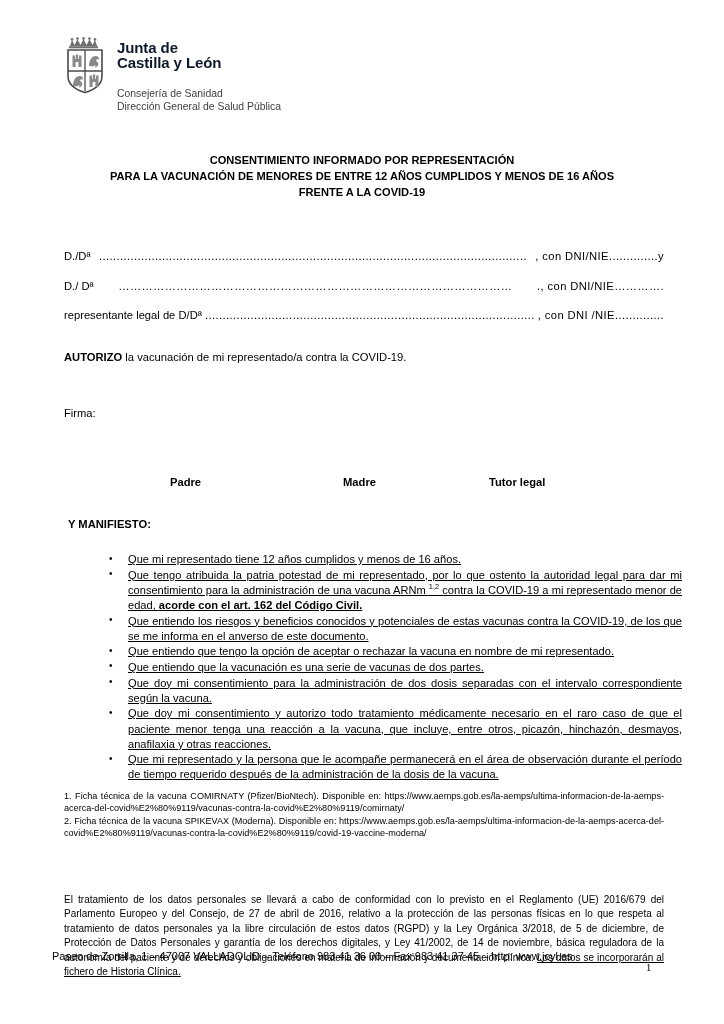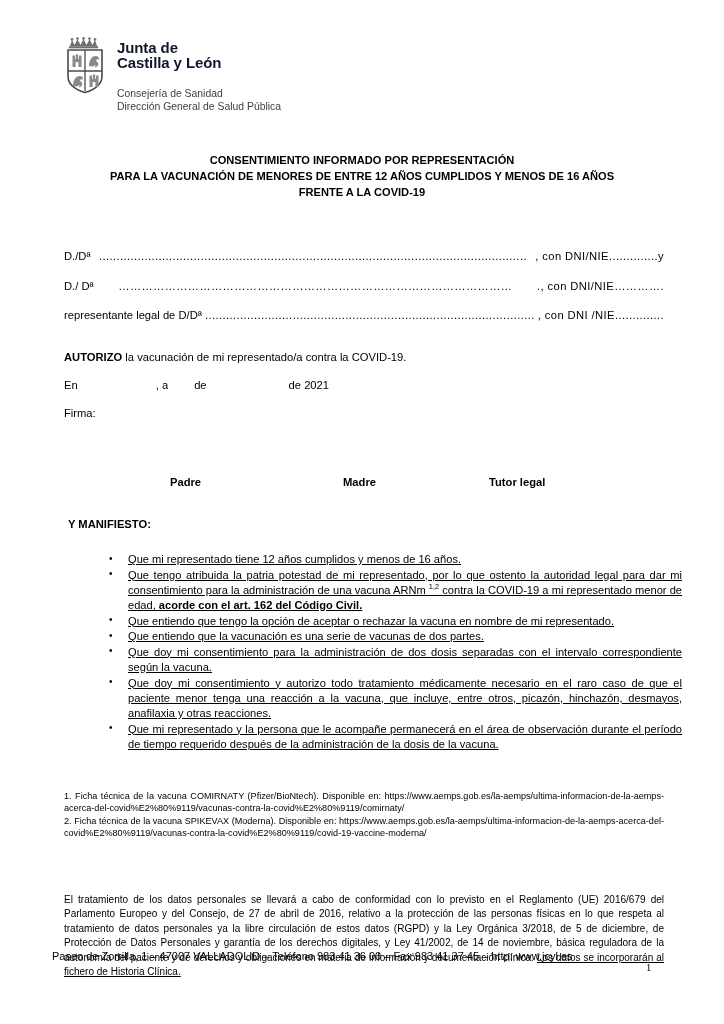--- a/index.html
+++ b/index.html
@@ -302,42 +302,42 @@
       <span class="dots-fixed">, con DNI /NIE</span>
       <span class="dots-fixed">..............</span>
     </div>
   </div>
 
   <div class="authorize">
     <b>AUTORIZO</b>
     <span>la vacunación de mi representado/a contra la COVID-19.</span>
   </div>
 
-  <div class="date-line">
-    <span>En</span><span class="gap-a"></span><span>, a</span><span class="gap-b"></span><span>de</span><span class="gap-c"></span><span>de 2021</span>
-  </div>
 
   <div class="firma">Firma:</div>
 
   <div class="sig-row">
     <span class="sig-padre">Padre</span>
     <span class="sig-madre">Madre</span>
     <span class="sig-tutor">Tutor legal</span>
   </div>
 
   <div class="manifiesto-title">Y MANIFIESTO:</div>
 
   <ul class="bullets">
     <li>
       <span>Que mi representado tiene 12 años cumplidos y menos de 16 años.</span>
     </li>
     <li>
       <span>Que tengo atribuida la patria potestad de mi representado, por lo que ostento la autoridad legal para dar mi consentimiento para la administración de una vacuna ARNm </span><sup>1,2</sup><span> contra la COVID-19 a mi representado menor de edad, </span><b>acorde con el art. 162 del Código Civil.</b>
     </li>
     <li>
+      <span>Que entiendo los riesgos y beneficios conocidos y potenciales de estas vacunas contra la COVID-19, de los que se me informa en el anverso de este documento.</span>
+    </li>
+    <li>
       <span>Que entiendo que tengo la opción de aceptar o rechazar la vacuna en nombre de mi representado.</span>
     </li>
     <li>
       <span>Que entiendo que la vacunación es una serie de vacunas de dos partes.</span>
     </li>
     <li>
       <span>Que doy mi consentimiento para la administración de dos dosis separadas con el intervalo correspondiente según la vacuna.</span>
     </li>
     <li>
       <span>Que doy mi consentimiento y autorizo todo tratamiento médicamente necesario en el raro caso de que el paciente menor tenga una reacción a la vacuna, que incluye, entre otros, picazón, hinchazón, desmayos, anafilaxia y otras reacciones.</span>

